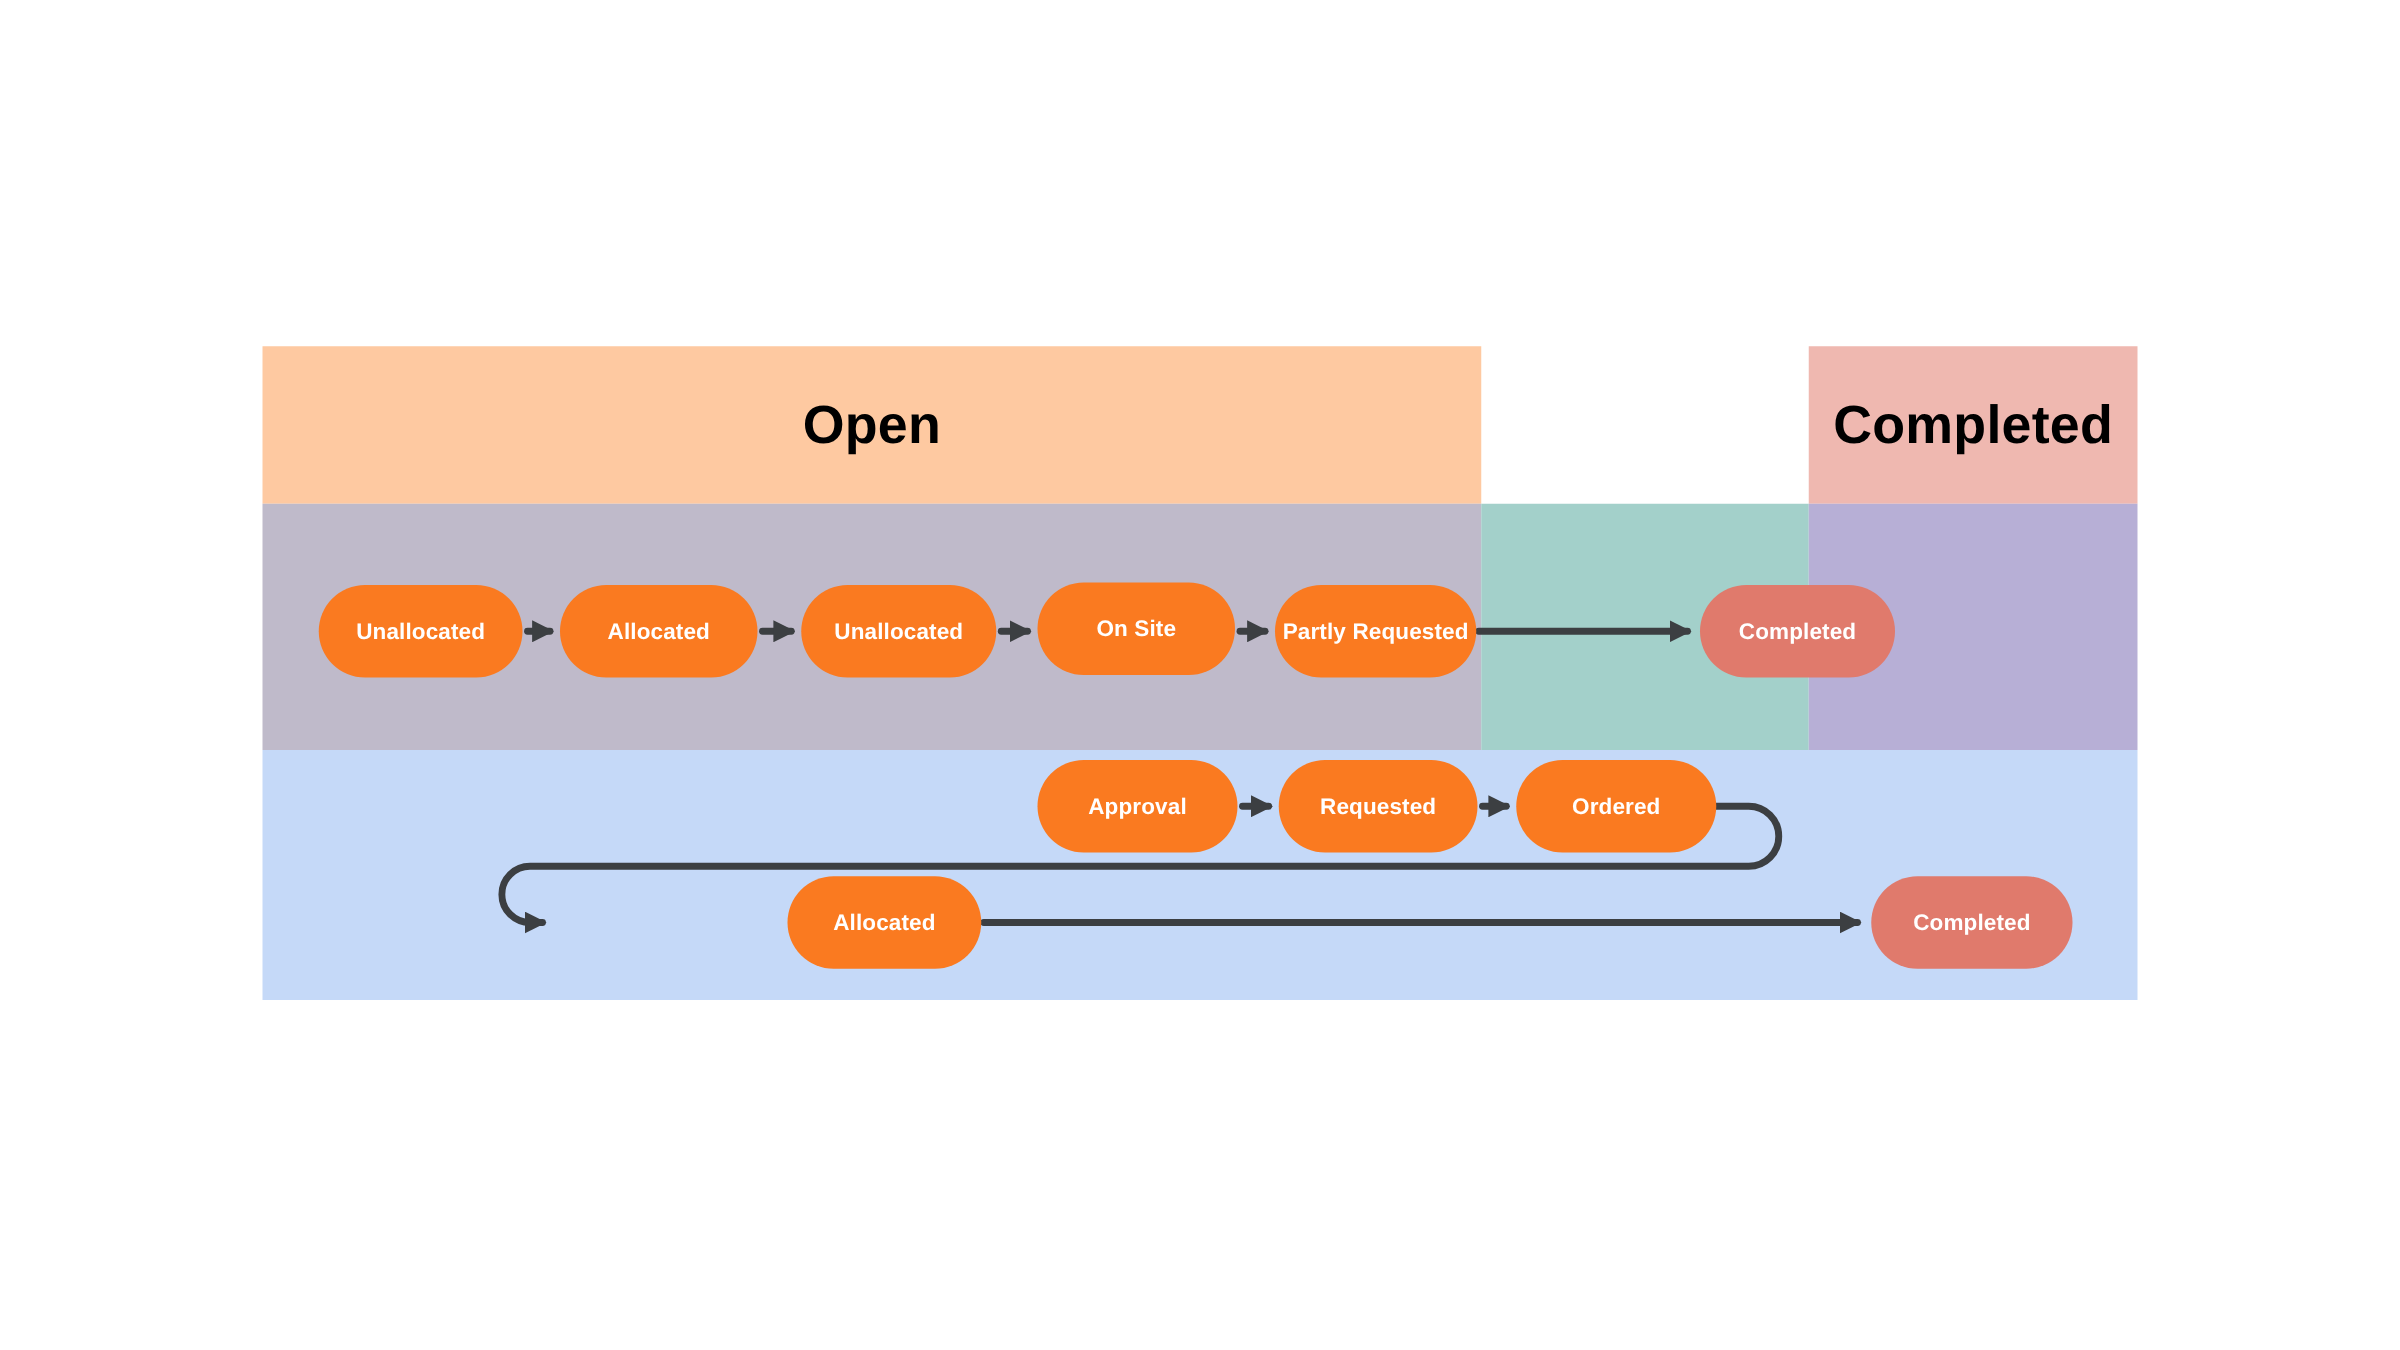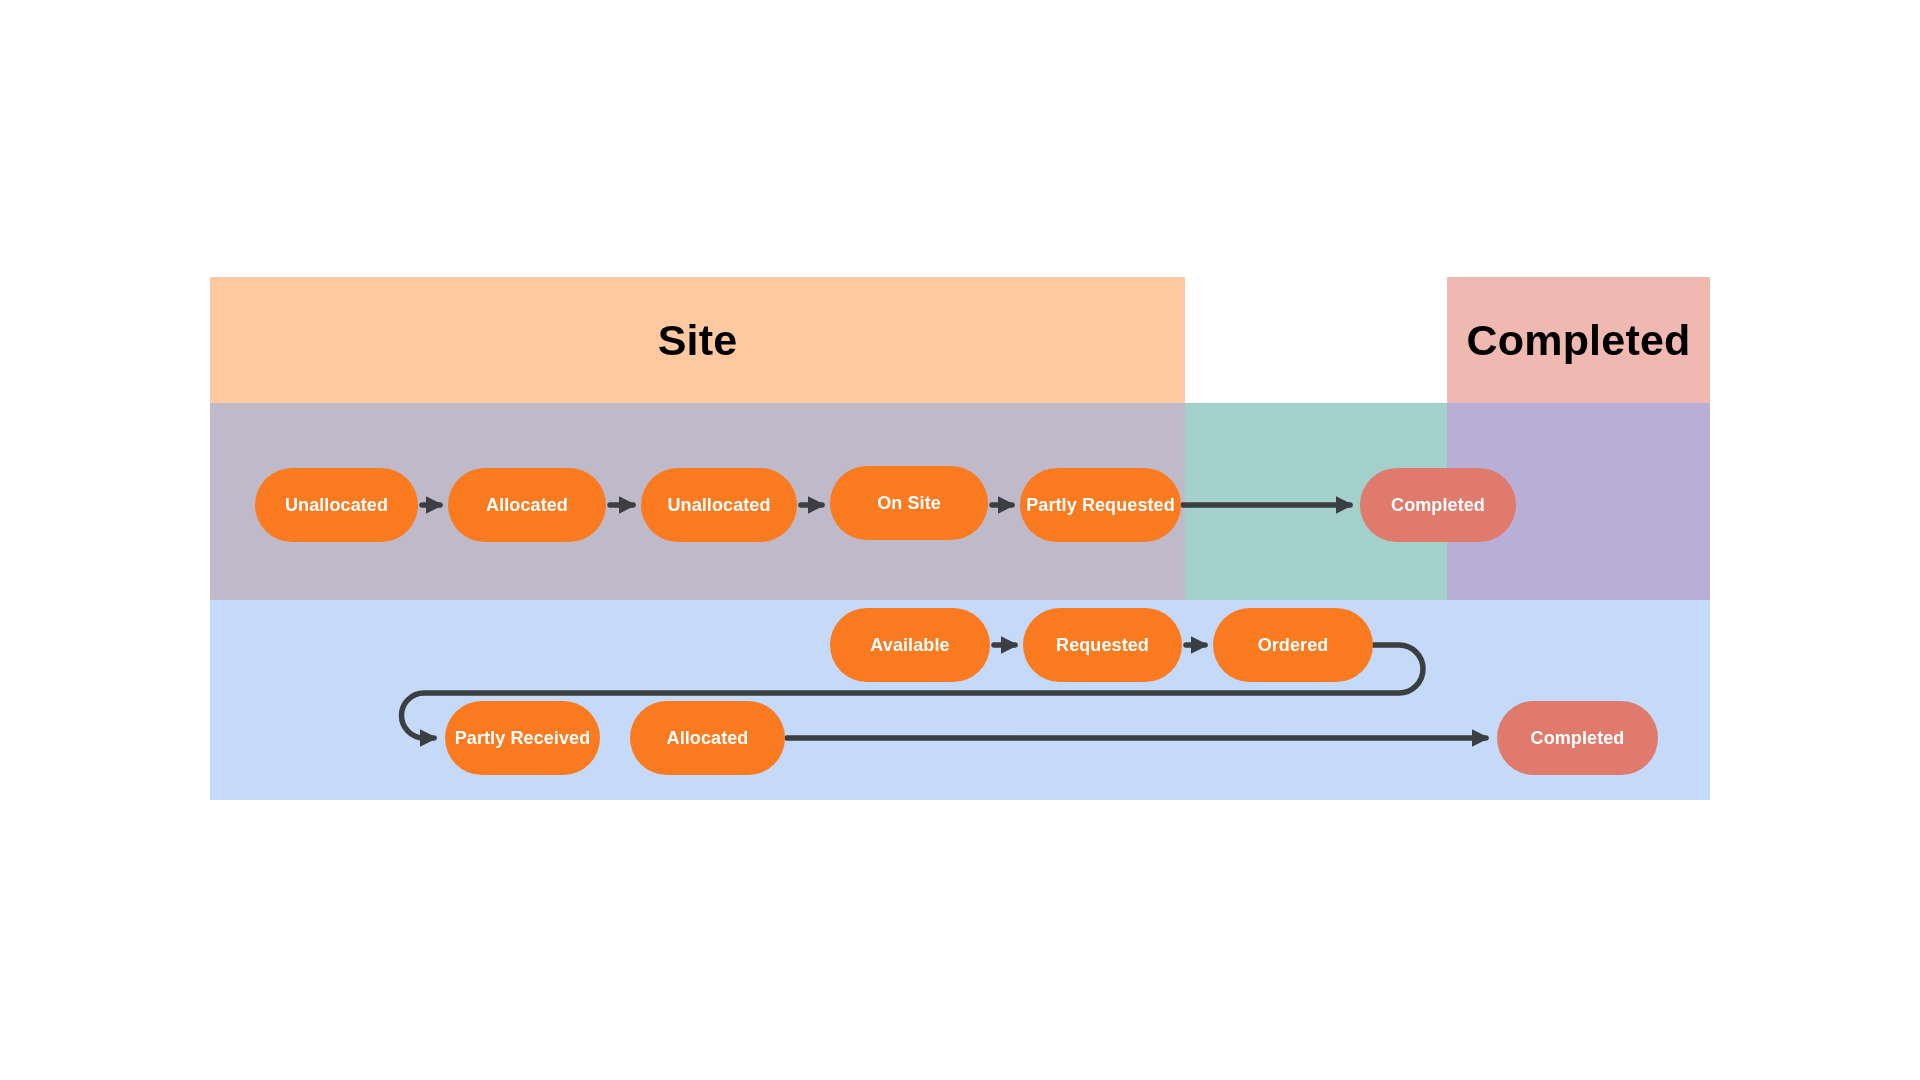--- a/index.html
+++ b/index.html
@@ -44,21 +44,21 @@
     pointer-events:none;}
   .connector{stroke:var(--connector);stroke-width:5.5;fill:none;stroke-linecap:round;}
   .arrowhead-shape{fill:var(--connector);}
 </style>
 </head>
 <body>
 
 <div class="canvas">
 
   <div class="cell hdr hdr-open">
-    <div class="hdr-label">Site</div>
+    <div class="hdr-label">Open</div>
   </div>
   <div class="cell hdr hdr-completed">
     <div class="hdr-label">Completed</div>
   </div>
 
   <div class="cell body-row body-open"></div>
   <div class="cell body-row body-pending"></div>
   <div class="cell body-row body-completed"></div>
 
   <div class="parts-lane"></div>
@@ -80,20 +80,19 @@
     <path class="connector" marker-end="url(#arrowhead)" d="M 577 461 H 1276"></path>
   </svg>
 
   <div class="pill" style="left:45px;top:191px;width:163px;">Unallocated</div>
   <div class="pill" style="left:238px;top:191px;width:158px;">Allocated</div>
   <div class="pill" style="left:431px;top:191px;width:156px;">Unallocated</div>
   <div class="pill" style="left:620px;top:189px;width:158px;">On Site</div>
   <div class="pill" style="left:810px;top:191px;width:161px;">Partly Requested</div>
   <div class="pill terminal" style="left:1150px;top:191px;width:156px;">Completed</div>
 
-  <div class="pill" style="left:620px;top:331px;width:160px;">Available</div>
+  <div class="pill" style="left:620px;top:331px;width:160px;">Approval</div>
   <div class="pill" style="left:813px;top:331px;width:159px;">Requested</div>
   <div class="pill" style="left:1003px;top:331px;width:160px;">Ordered</div>
-  <div class="pill" style="left:235px;top:424px;width:155px;">Partly Received</div>
   <div class="pill" style="left:420px;top:424px;width:155px;">Allocated</div>
   <div class="pill terminal" style="left:1287px;top:424px;width:161px;">Completed</div>
 
 </div>
 
 </body></html>

